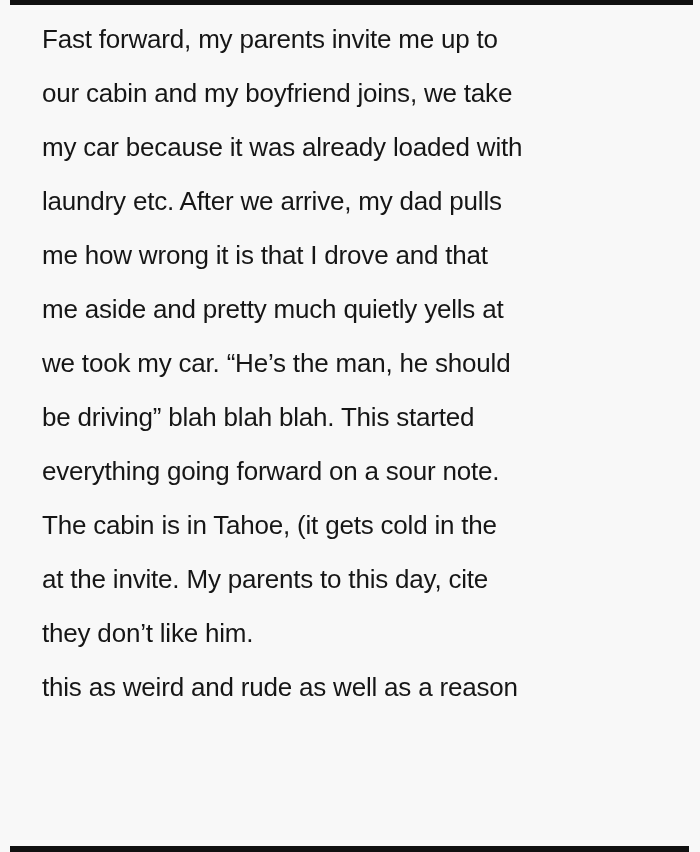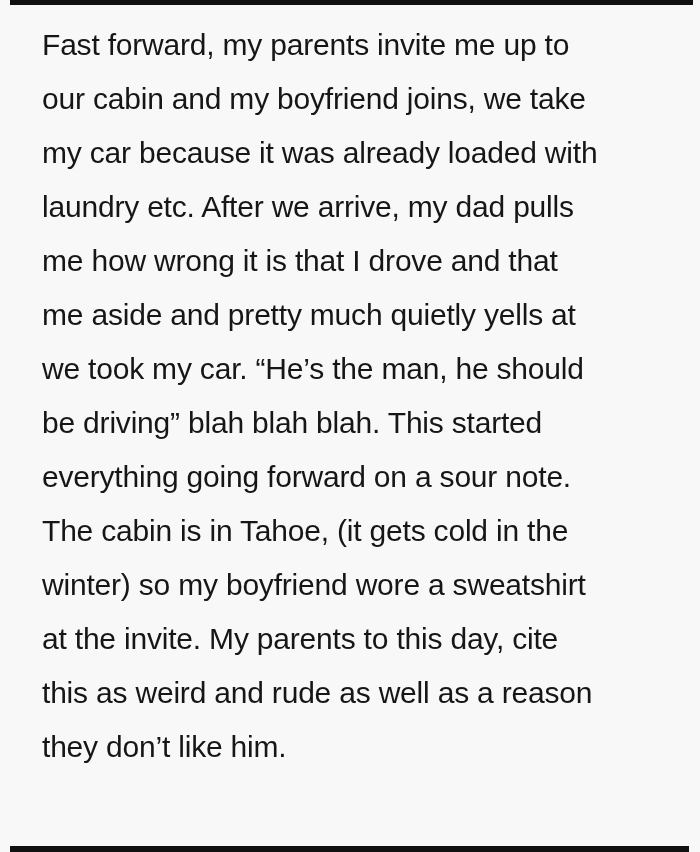--- a/index.html
+++ b/index.html
@@ -30,25 +30,25 @@
     height: 5px;
   }
   .rule-bottom {
     bottom: 0;
     left: 10px;
     width: 679px;
     height: 6px;
   }
   .text-block {
     position: absolute;
-    top: 18px;
+    top: 12px;
     left: 42px;
     right: 38px;
     color: var(--text-color, #161616);
-    font-size: 30px;
+    font-size: 26px;
     line-height: 54px;
     letter-spacing: -0.2px;
   }
   .text-line {
     white-space: nowrap;
     height: 54px;
   }
 </style>
 </head>
 <body>
@@ -59,19 +59,18 @@
       <div class="text-line">Fast forward, my parents invite me up to</div>
       <div class="text-line">our cabin and my boyfriend joins, we take</div>
       <div class="text-line">my car because it was already loaded with</div>
       <div class="text-line">laundry etc. After we arrive, my dad pulls</div>
       <div class="text-line">me how wrong it is that I drove and that</div>
       <div class="text-line">me aside and pretty much quietly yells at</div>
       <div class="text-line">we took my car. “He’s the man, he should</div>
       <div class="text-line">be driving” blah blah blah. This started</div>
       <div class="text-line">everything going forward on a sour note.</div>
       <div class="text-line">The cabin is in Tahoe, (it gets cold in the</div>
-      <div class="text-line">winter) so my boyfriend wore a sweatshirt</div>
       <div class="text-line">at the invite. My parents to this day, cite</div>
+      <div class="text-line">they don’t like him.</div>
       <div class="text-line">this as weird and rude as well as a reason</div>
-      <div class="text-line">they don’t like him.</div>
     </div>
   <div class="rule rule-bottom"></div>
 </div>
 
 </body></html>

